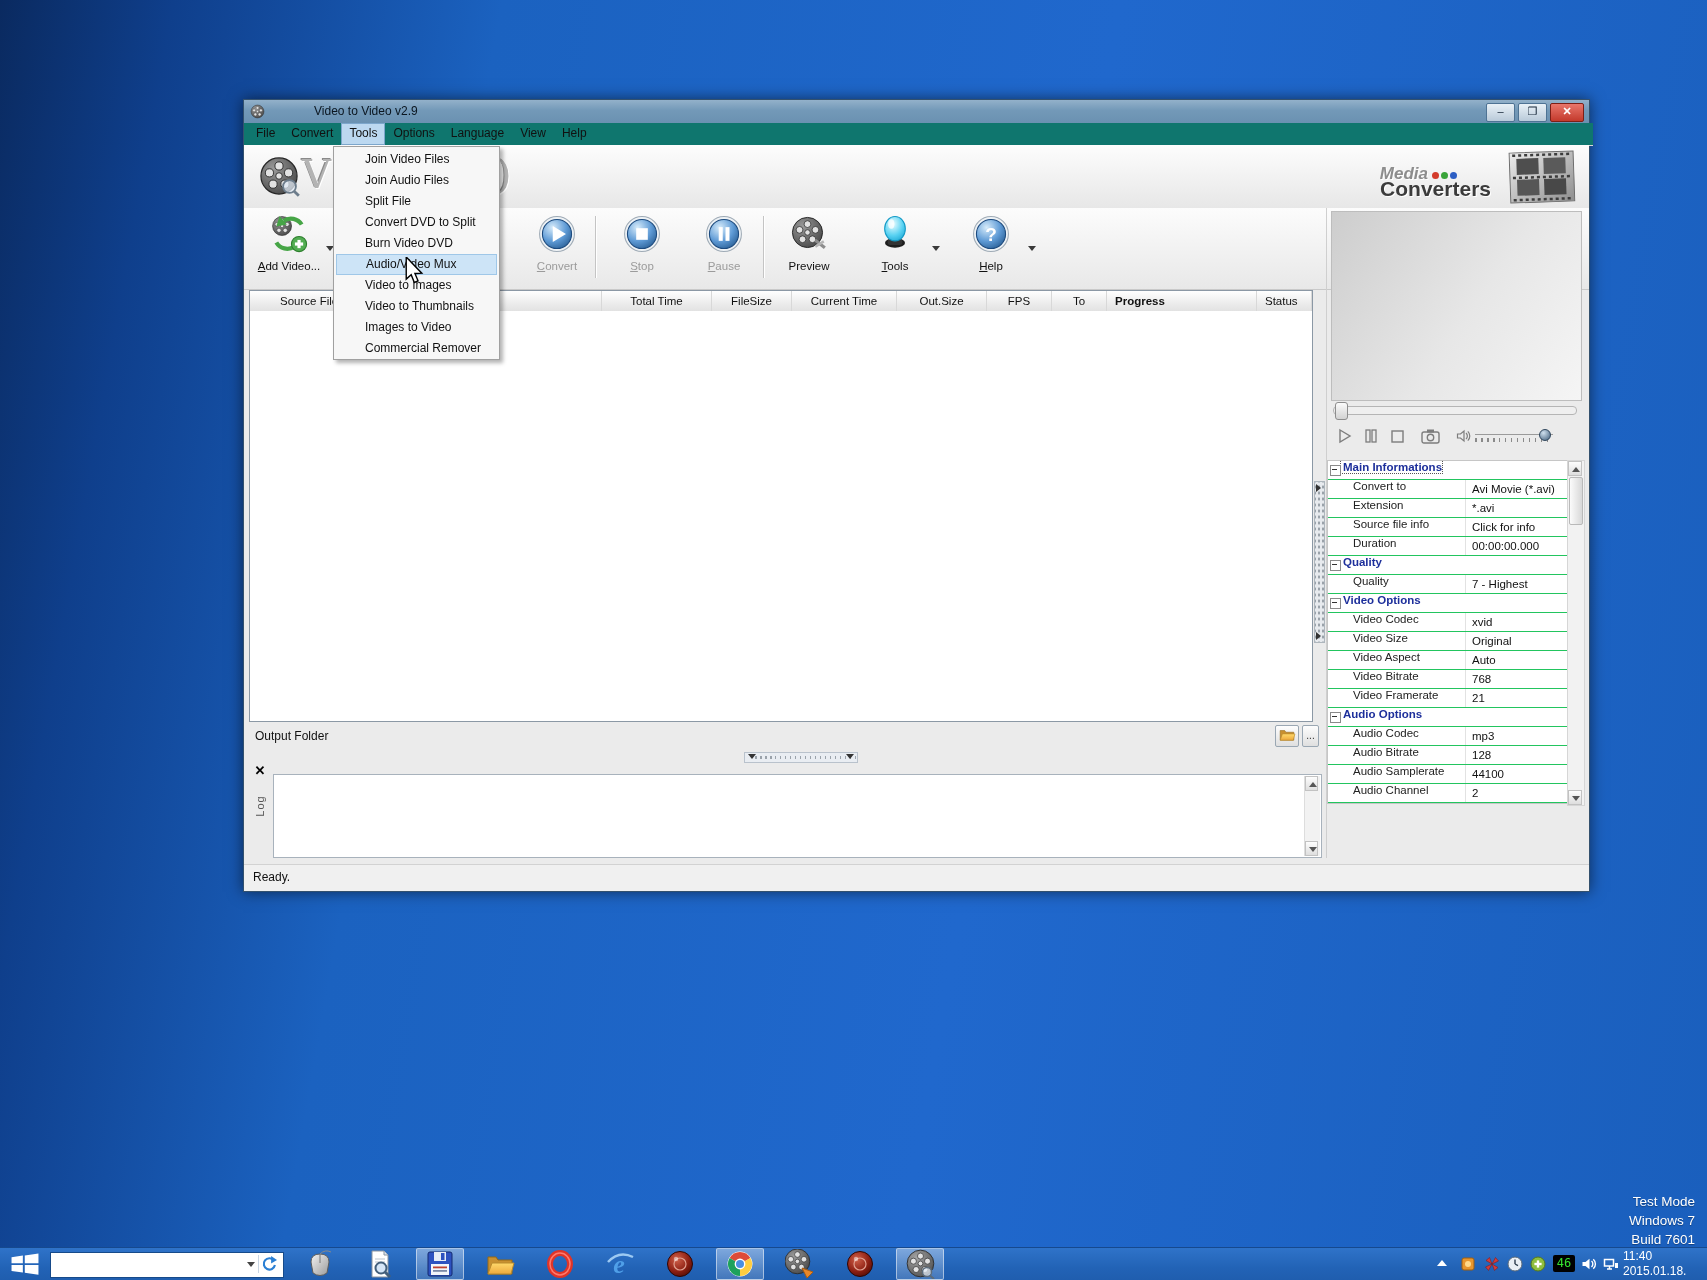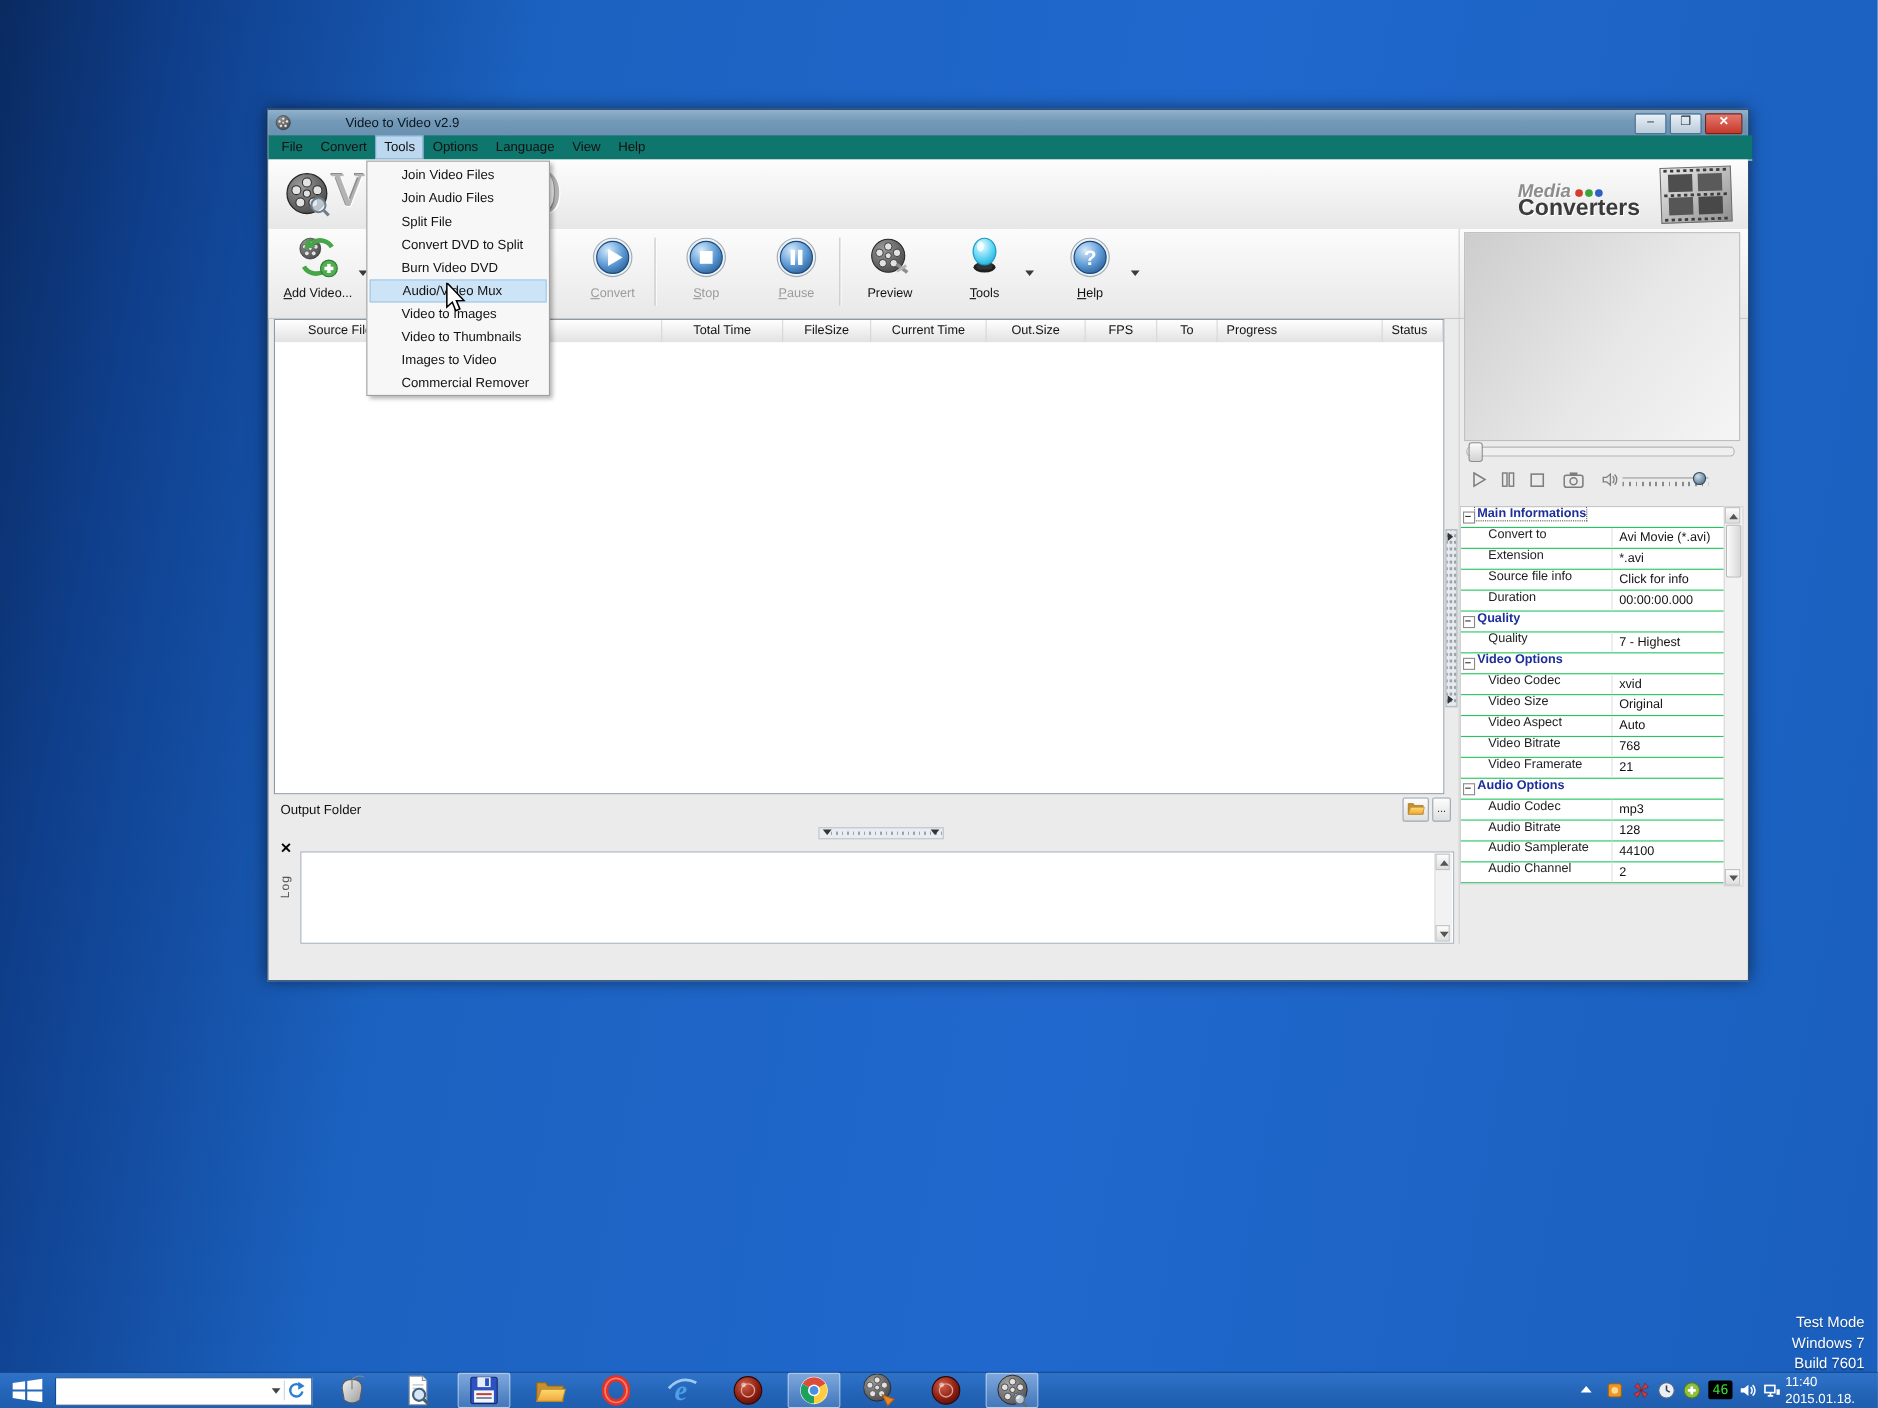--- a/index.html
+++ b/index.html
@@ -384,21 +384,21 @@
 
     <div class="listwrap">
       <div class="colheads" id="colheads">
           <div class="ch" style="width: 352px; text-align: left; padding-left: 30px; box-sizing: border-box;">Source File</div>
           <div class="ch" style="width: 110px;">Total Time</div>
           <div class="ch" style="width: 80px;">FileSize</div>
           <div class="ch" style="width: 105px;">Current Time</div>
           <div class="ch" style="width: 90px;">Out.Size</div>
           <div class="ch" style="width: 65px;">FPS</div>
           <div class="ch" style="width: 55px;">To</div>
-          <div class="ch" style="width: 150px; text-align: left; padding-left: 8px; box-sizing: border-box;">Progress</div>
+          <div class="ch" style="width: 150px; text-align: left; padding-left: 8px; box-sizing: border-box; font-weight: bold;">Progress</div>
           <div class="ch" style="width: 55px; flex: 1 1 0%; text-align: left; padding-left: 8px; box-sizing: border-box;">Status</div>
         </div>
       <div class="listbody"></div>
     </div>
 
     <div class="vsplit">
       <i class="a1"></i>
         <i class="a2"></i>
     </div>
 
@@ -572,20 +572,23 @@
       <div class="logsb">
         <div class="sbbtn" style="top:0;width:13px">
             <i class="tri-u"></i>
           </div>
         <div class="sbbtn" style="bottom:0;width:13px">
             <i class="tri-d"></i>
           </div>
       </div>
     </div>
 
+    <div class="statusbar">
+      <span>Ready.</span>
+    </div>
 
     <div class="toolsmenu" id="toolsmenu">
         <div class="dmi">Join Video Files</div>
         <div class="dmi">Join Audio Files</div>
         <div class="dmi">Split File</div>
         <div class="dmi">Convert DVD to Split</div>
         <div class="dmi">Burn Video DVD</div>
         <div class="dmi hl">Audio/Video Mux</div>
         <div class="dmi">Video to Images</div>
         <div class="dmi">Video to Thumbnails</div>

